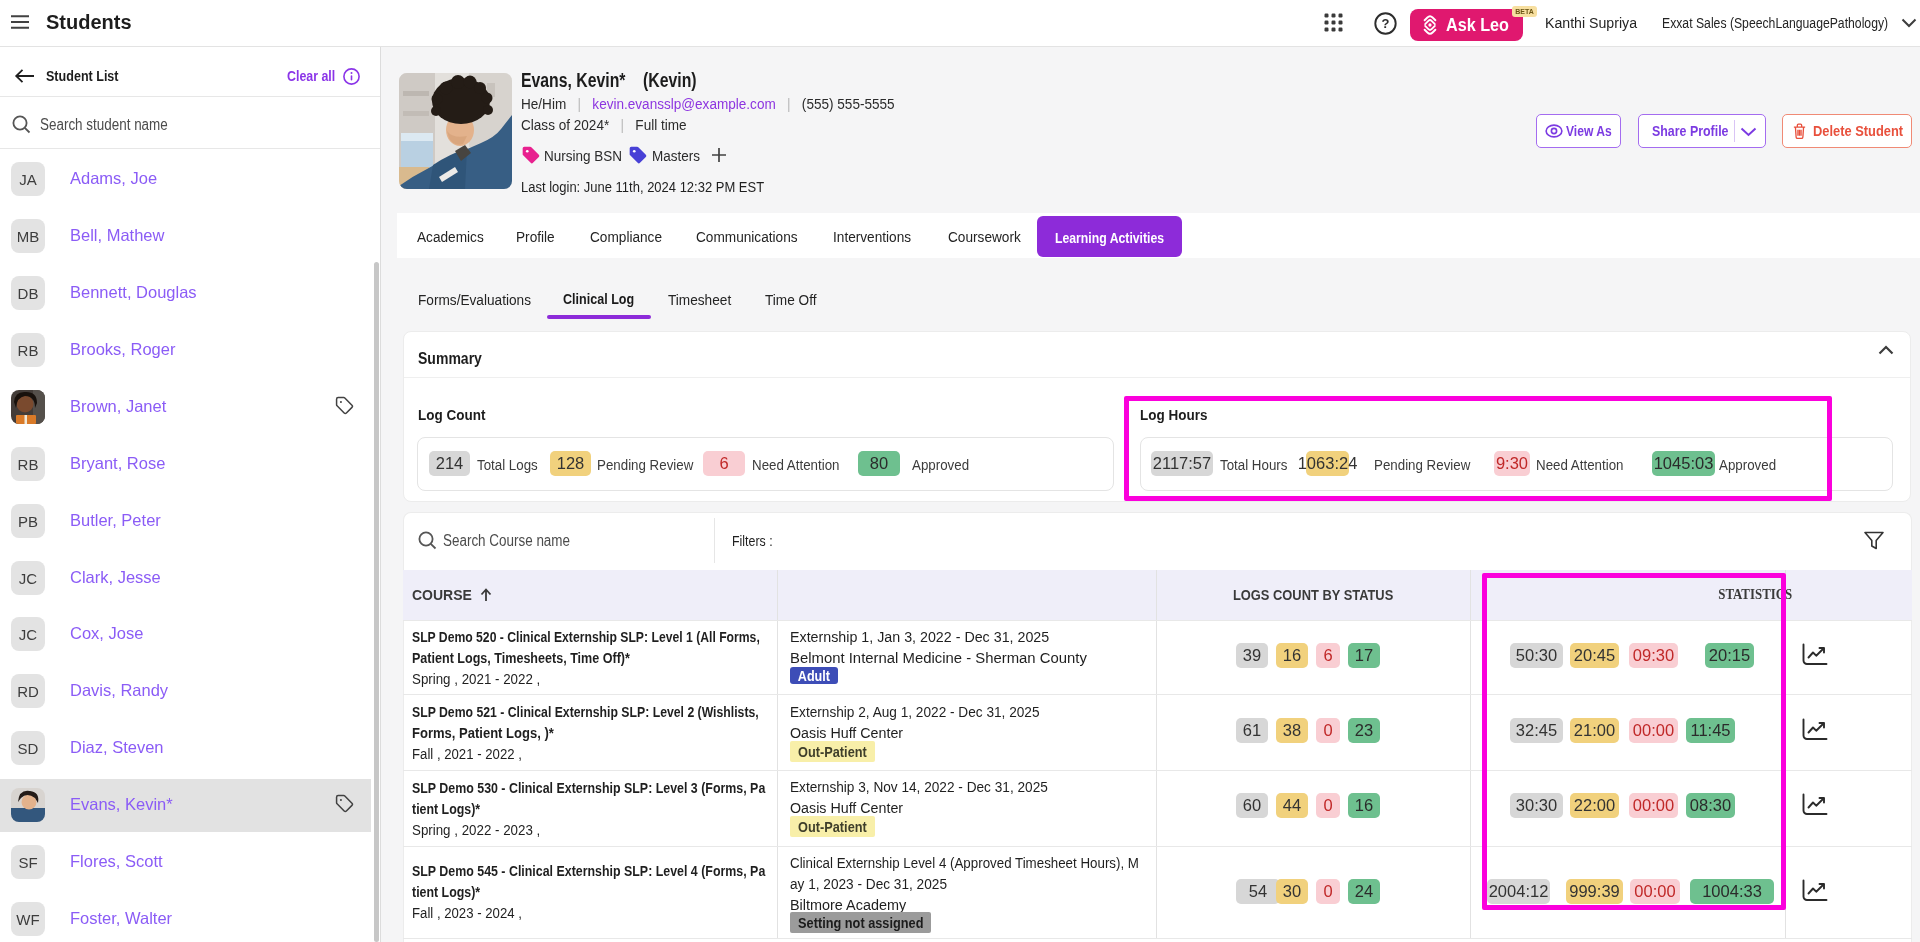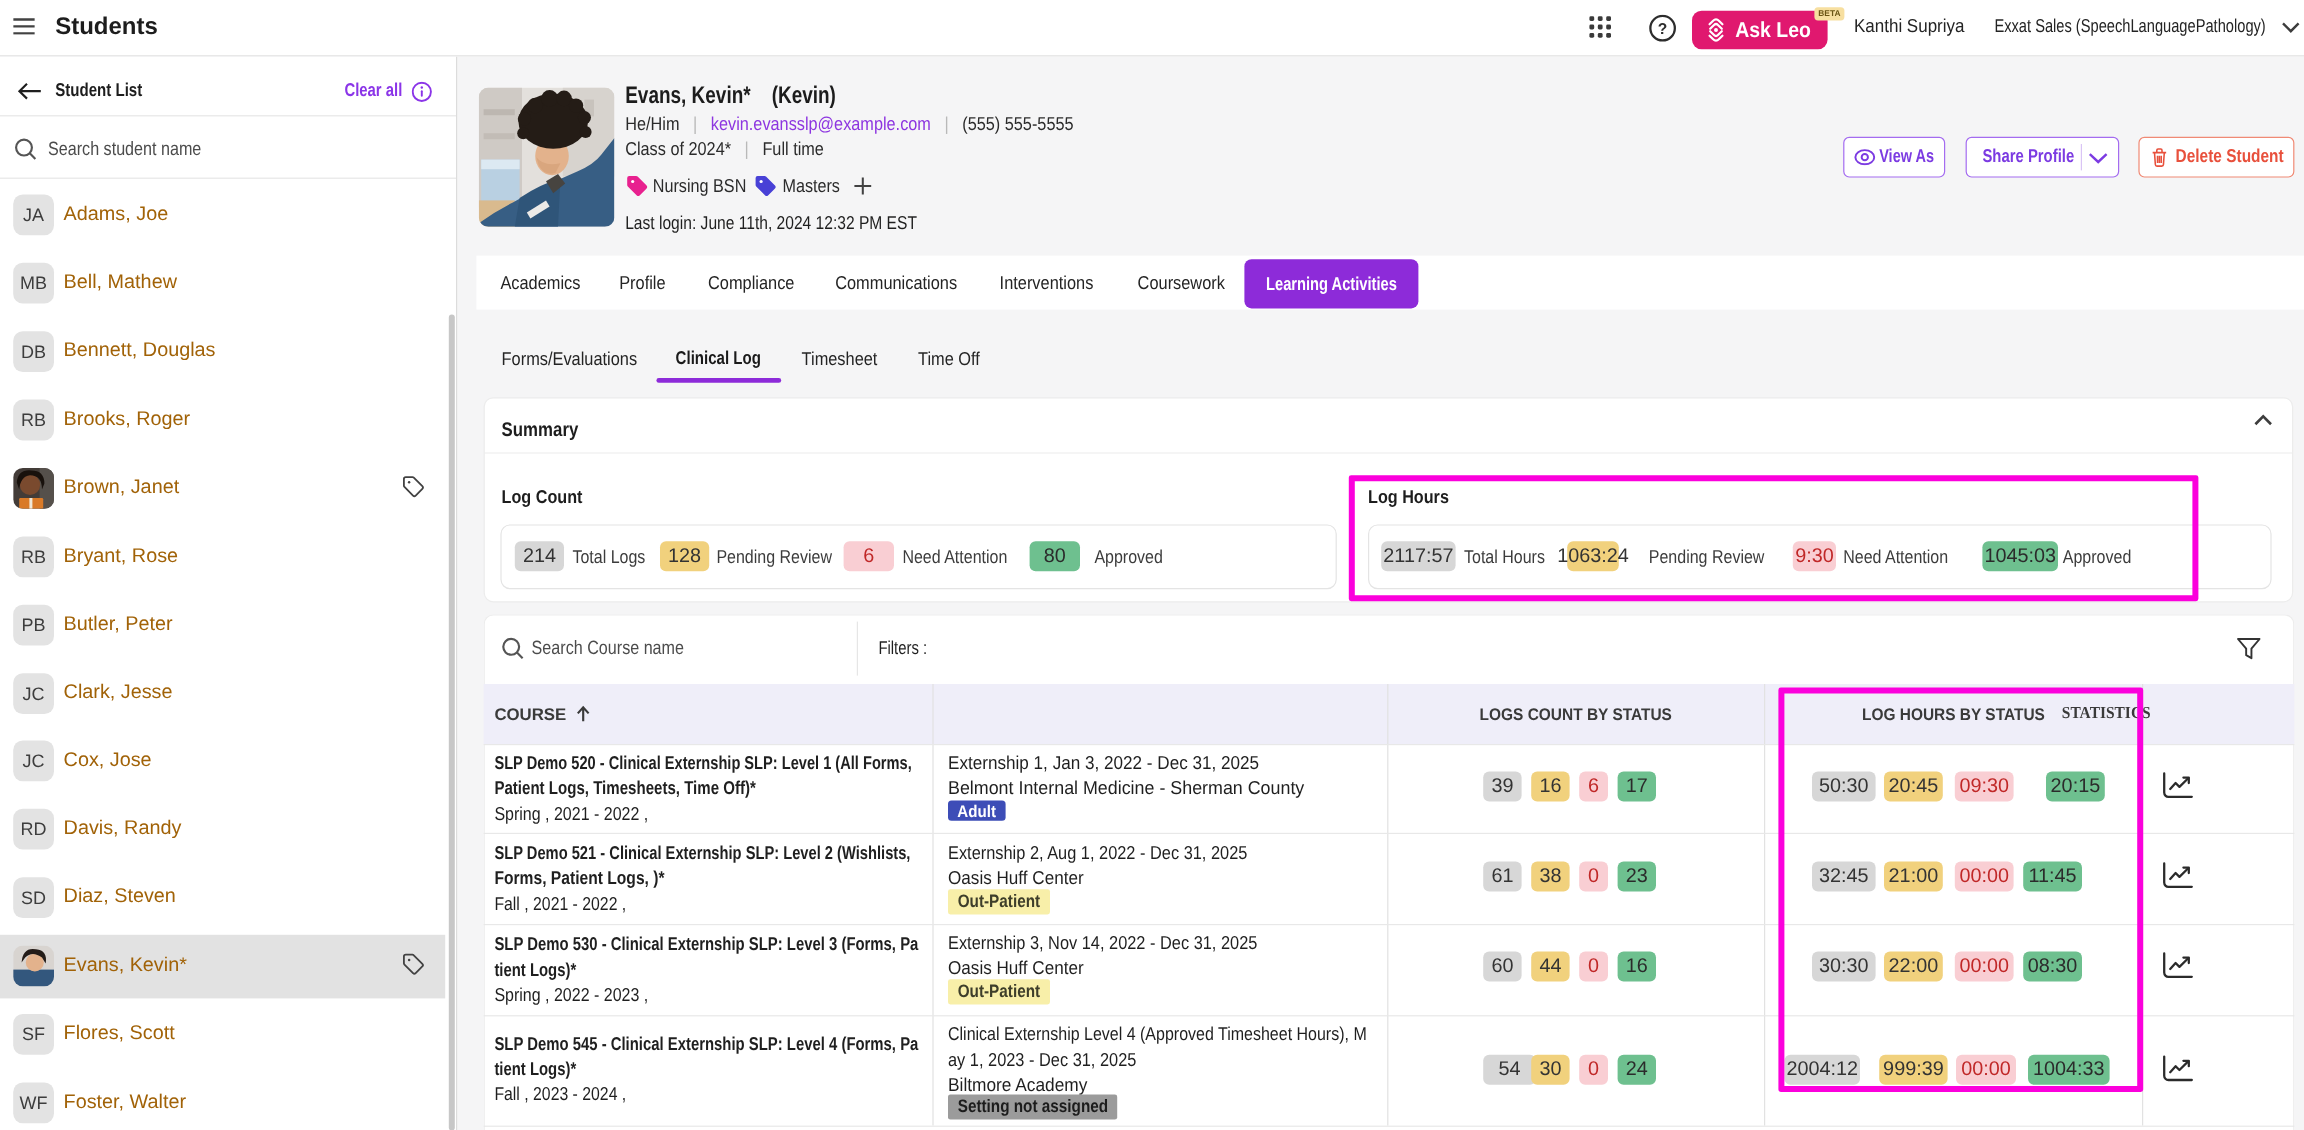--- a/index.html
+++ b/index.html
@@ -5,21 +5,21 @@
   * { margin:0; padding:0; box-sizing:border-box; }
   html,body { width:1920px; height:942px; overflow:hidden; }
   body { font-family:"Liberation Sans", sans-serif; color:#212121; background:#f5f5f6; }
   .abs { position:absolute; white-space:nowrap; }
   #page { position:relative; width:1920px; height:942px; }
   
   #topbar { position:absolute; left:0; top:0; width:1920px; height:47px; background:#fff; border-bottom:1px solid #e3e3e3; z-index:20; }
   
   #sidebar { position:absolute; left:0; top:47px; width:381px; height:895px; background:#fff; border-right:1px solid #dcdcdc; z-index:10; }
   .avatar { position:absolute; left:11px; width:34px; height:34px; border-radius:8px; background:#e3e3e3; color:#3d3d3d; font-size:15px; display:flex; align-items:center; justify-content:center; }
-  .sname { position:absolute; left:53px; font-size:16.5px; color:#a16207; white-space:nowrap; }
+  .sname { position:absolute; left:70px; font-size:16.5px; color:#8b5cf6; white-space:nowrap; }
   
   .card { position:absolute; background:#fff; border:1px solid #ececec; border-radius:8px; }
   .badge { position:absolute; height:25px; border-radius:5px; font-size:16.5px; display:flex; align-items:center; justify-content:center; color:#333; }
   .b-gray { background:#d7d7d7; }
   .b-yellow { background:#f1d17d; }
   .b-pink { background:#f9ced3; color:#c02828; }
   .b-green { background:#6ec08f; color:#2b2b2b; }
   .blabel { position:absolute; font-size:15.5px; color:#3c3c3c; white-space:nowrap; transform:scaleX(0.86); transform-origin:0 50%; }
   .anno { position:absolute; border:5px solid #fb00dc; border-radius:2px; z-index:50; }
   .tab { position:absolute; top:228px; font-size:15.5px; color:#242424; white-space:nowrap; transform:scaleX(0.88); transform-origin:0 50%; }
@@ -258,23 +258,20 @@
       <path d="M1 1.5 H19 L12.2 9.5 V17.5 L7.8 15 V9.5 Z" fill="none" stroke="#333" stroke-width="1.6" stroke-linejoin="round"></path>
     </svg>
 
   <div class="abs" style="left:403px;top:570px;width:1509px;height:50px;background:#efeef9;"></div>
   <div class="abs" style="left:412px;top:570px;height:50px;display:flex;align-items:center;font-size:14px;font-weight:bold;color:#3a3a3a;">COURSE&nbsp;&nbsp;<svg width="12" height="14" viewBox="0 0 12 14">
         <path d="M6 13 V2 M1.5 6.5 L6 1.5 L10.5 6.5" fill="none" stroke="#3a3a3a" stroke-width="1.8"></path>
       </svg></div>
   <div class="hdrcell" style="left:1156px;width:314px;">
       <span>LOGS COUNT BY STATUS</span>
     </div>
-  <div class="hdrcell" style="left:1470px;width:315px;">
-      <span>LOG HOURS BY STATUS</span>
-    </div>
   <div class="hdrcell" style="left:1692px;width:127px;font-family:Liberation Serif, serif;">
       <span>STATISTICS</span>
     </div>
 
   <div class="abs" style="left:777px;top:570px;width:1px;height:368px;background:#e2e2e2;"></div>
   <div class="abs" style="left:1156px;top:570px;width:1px;height:368px;background:#e2e2e2;"></div>
   <div class="abs" style="left:1470px;top:570px;width:1px;height:368px;background:#e2e2e2;"></div>
   <div class="abs" style="left:1785px;top:570px;width:1px;height:368px;background:#e2e2e2;"></div>
   <div class="abs" style="left:403px;top:620px;width:1509px;border-top:1px solid #e8e8e8;"></div>
   <div class="abs" style="left:403px;top:694px;width:1509px;border-top:1px solid #e8e8e8;"></div>
@@ -360,19 +357,19 @@
   <div class="abs" style="left:790px;top:912px;height:21px;width:141px;background:#9b9b9b;border-radius:2px;color:#1c1c1c;font-size:15px;font-weight:bold;display:flex;align-items:center;justify-content:center;">
       <span style="transform:scaleX(0.85)">Setting not assigned</span>
     </div>
   <div class="badge b-gray" style="left:1236px;top:879px;width:44px;text-align:center;">54</div>
   <div class="badge b-yellow" style="left:1276px;top:879px;width:32px;">30</div>
   <div class="badge b-pink" style="left:1316px;top:879px;width:24px;">0</div>
   <div class="badge b-green" style="left:1348px;top:879px;width:32px;">24</div>
   <div class="badge b-gray" style="left:1487px;top:879px;width:63px;">2004:12</div>
   <div class="badge b-yellow" style="left:1566px;top:879px;width:57px;">999:39</div>
   <div class="badge b-pink" style="left:1630px;top:879px;width:50px;">00:00</div>
-  <div class="badge b-green" style="left:1690px;top:879px;width:68px;">1004:33</div>
+  <div class="badge b-green" style="left:1690px;top:879px;width:84px;">1004:33</div>
   <svg class="abs" style="left:1801px;top:878px" width="28" height="25" viewBox="0 0 28 25">
       <use href="#chartline"></use>
     </svg>
   <div class="anno" style="left:1124px;top:396px;width:708px;height:105px;border-width:5.5px;"></div>
   <div class="anno" style="left:1482px;top:573px;width:304px;height:337px;"></div>
 </div>
 
 </body></html>

